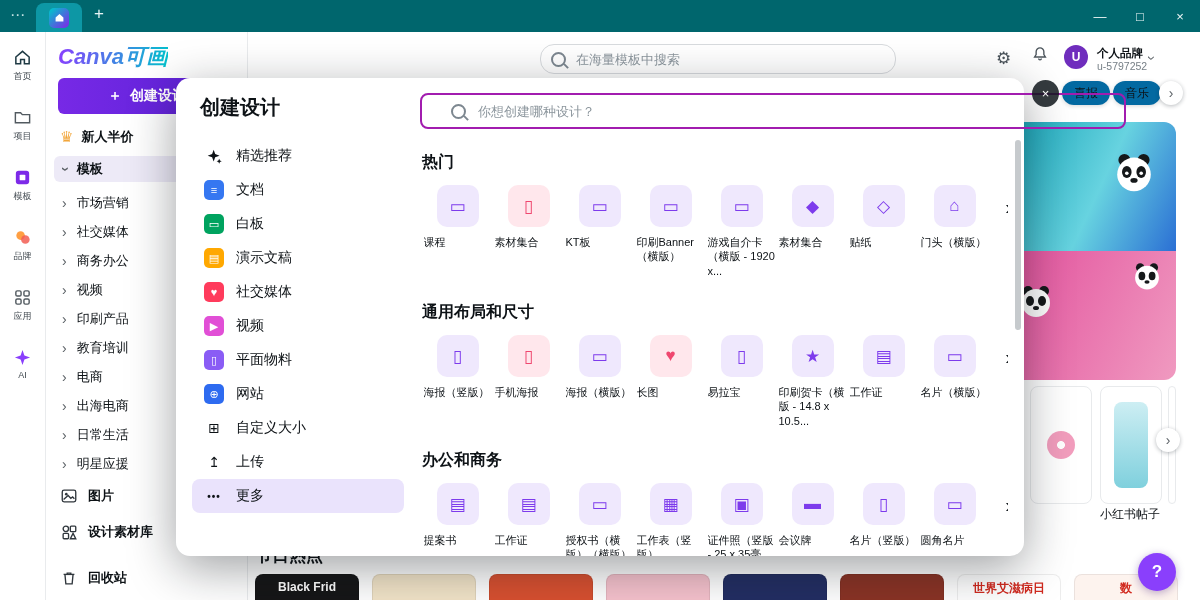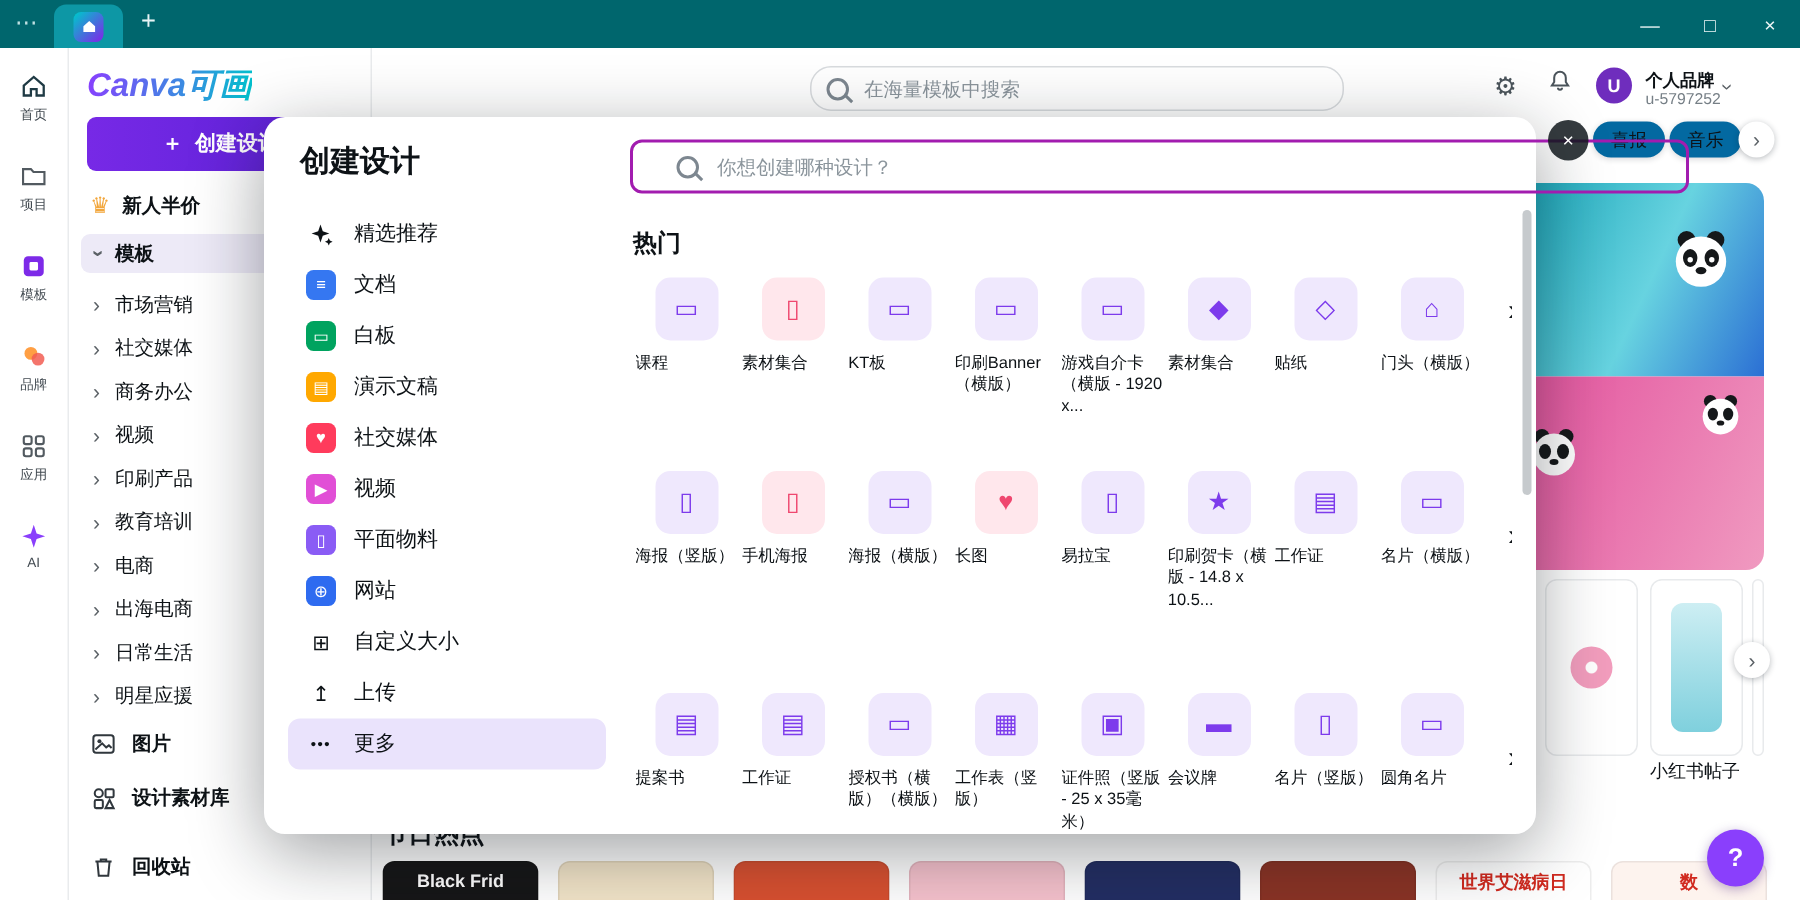--- a/index.html
+++ b/index.html
@@ -471,20 +471,21 @@
               <div class="tile" style="background: rgb(239, 232, 253); color: rgb(125, 59, 236);">
                 <span>⌂</span>
               </div>
               <div class="glabel">门头（横版）</div>
             </div>
         </div>
         <span class="gchev">›</span>
       </div>
 
       <div class="gsec" style="top:166px">
+        <div class="gtitle">通用布局和尺寸</div>
         <div class="grow">
           <div class="gcell">
               <div class="tile" style="background: rgb(239, 232, 253); color: rgb(125, 59, 236);">
                 <span>▯</span>
               </div>
               <div class="glabel">海报（竖版）</div>
             </div>
           <div class="gcell">
               <div class="tile" style="background: rgb(255, 231, 236); color: rgb(239, 71, 111);">
                 <span>▯</span>
@@ -525,20 +526,21 @@
               <div class="tile" style="background: rgb(239, 232, 253); color: rgb(125, 59, 236);">
                 <span>▭</span>
               </div>
               <div class="glabel">名片（横版）</div>
             </div>
         </div>
         <span class="gchev">›</span>
       </div>
 
       <div class="gsec" style="top:314px">
+        <div class="gtitle">办公和商务</div>
         <div class="grow">
           <div class="gcell">
               <div class="tile" style="background: rgb(239, 232, 253); color: rgb(125, 59, 236);">
                 <span>▤</span>
               </div>
               <div class="glabel">提案书</div>
             </div>
           <div class="gcell">
               <div class="tile" style="background: rgb(239, 232, 253); color: rgb(125, 59, 236);">
                 <span>▤</span>

